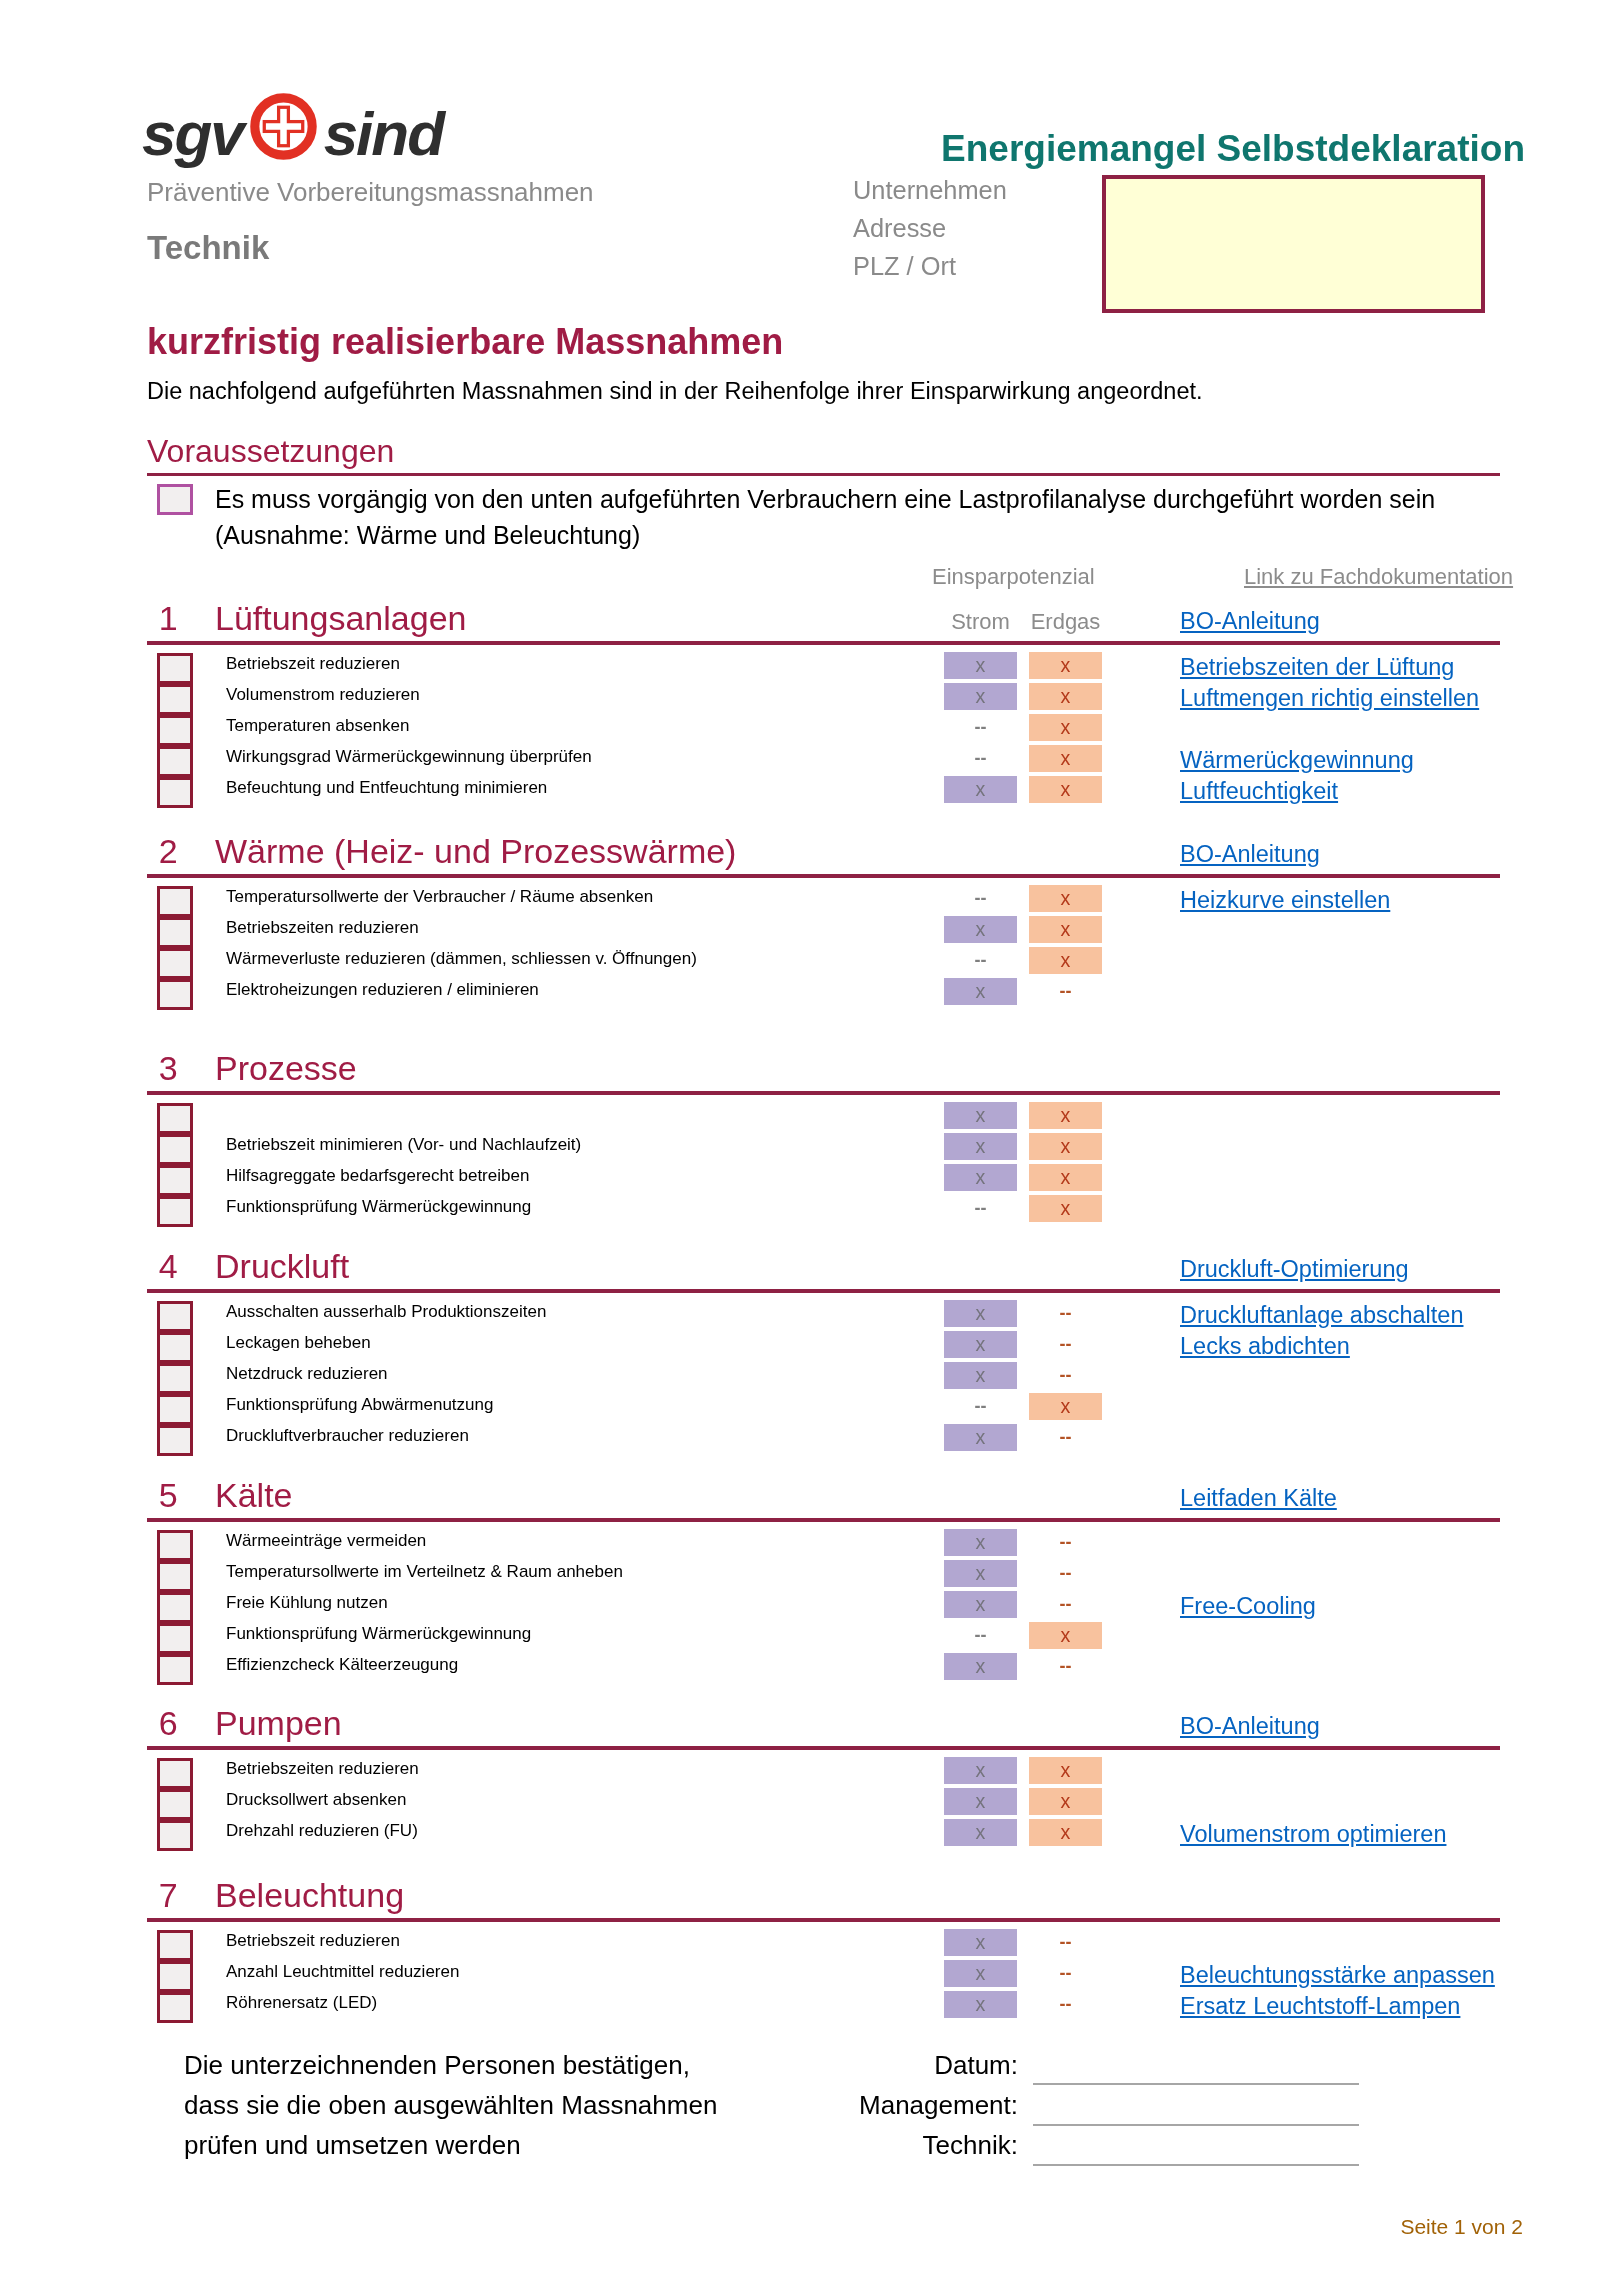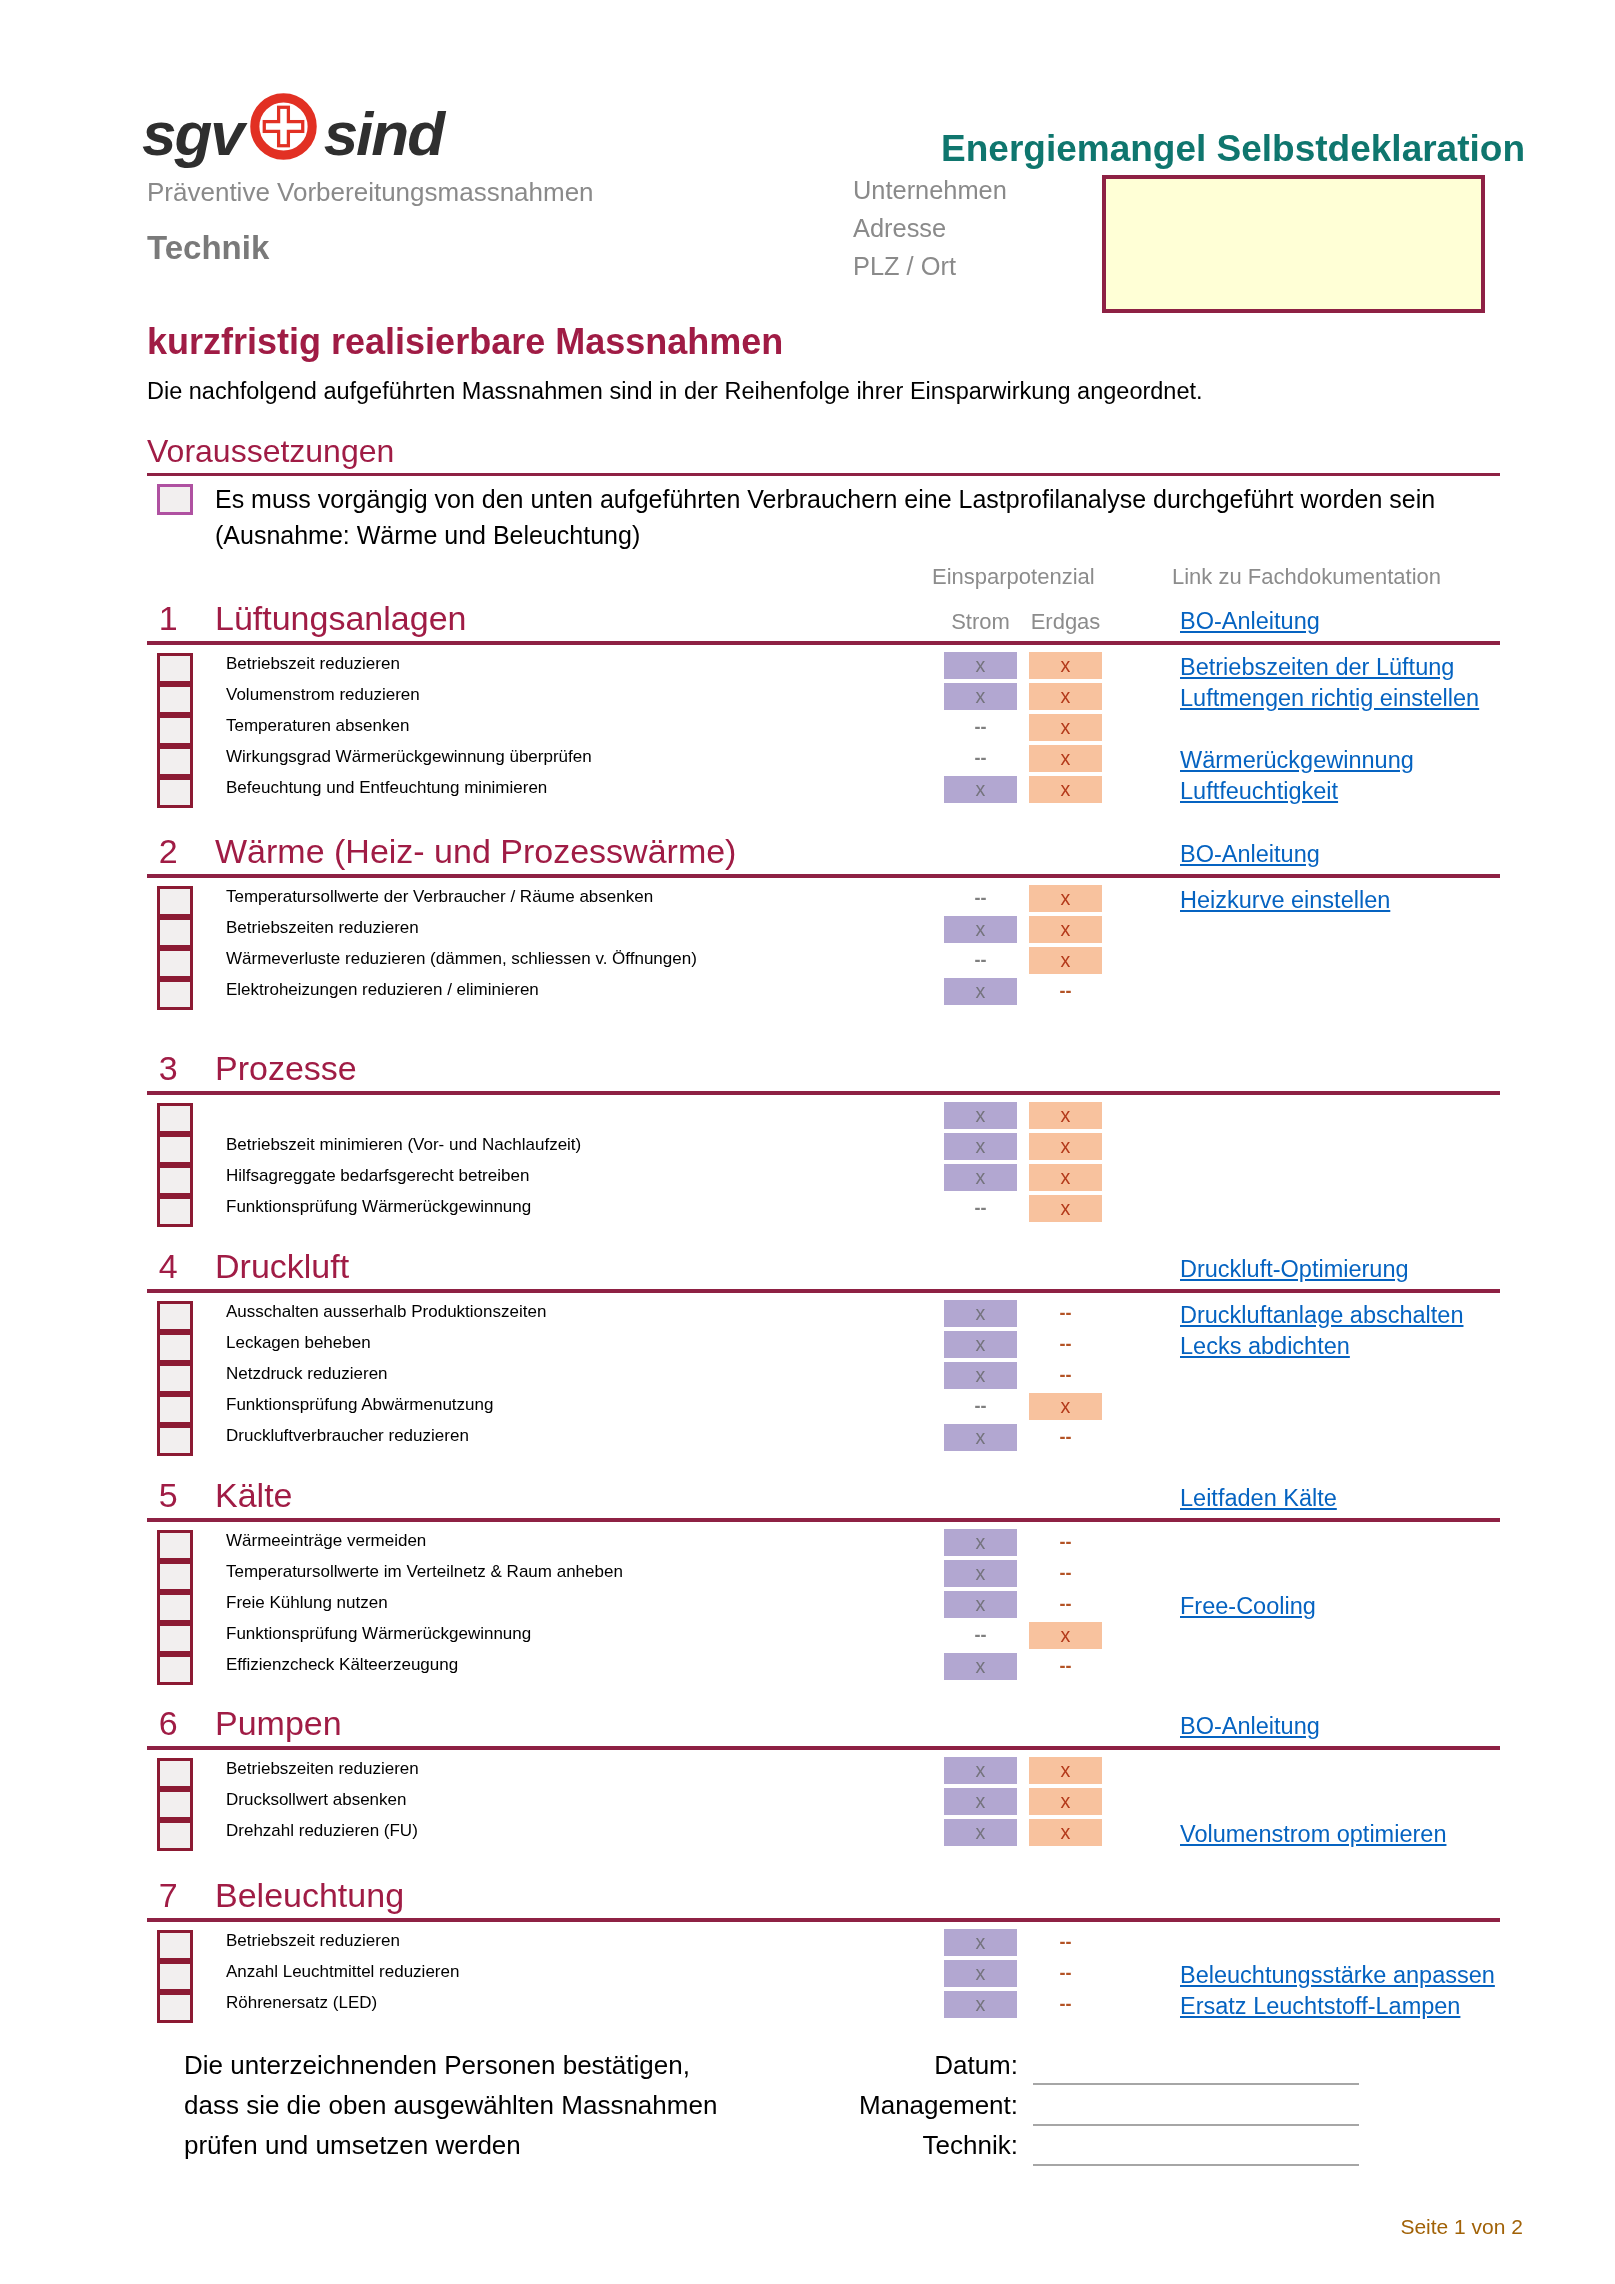--- a/index.html
+++ b/index.html
@@ -26,21 +26,21 @@
   .prereq-rows{padding-top:6.5px;}
   .prereq-row{position:relative;height:36px;}
   .prereq-note{position:relative;height:36px;}
   .prereq-note span{position:absolute;left:68px;top:2.6px;font-size:25px;}
   .prereq-row .pr-label{position:absolute;left:68px;top:2.6px;font-size:25px;}
   .checkbox{position:absolute;left:9.8px;top:1.3px;width:30px;height:25px;background:#f2efef;border:3.3px solid #8c1a33;}
   .checkbox.pink{border-color:#af51a1;}
 
   
   .caps-potential{left:932px;top:564px;font-size:22px;color:#8c8c8c;}
-  .caps-doc{left:1172px;top:564px;font-size:22px;color:#8c8c8c;}
+  .caps-doc{left:1244px;top:564px;font-size:22px;color:#8c8c8c;text-decoration:underline;}
 
   
   .section{position:absolute;left:147px;width:1353px;}
   .sec-head{position:relative;height:51px;border-bottom:4.6px solid #8e2144;}
   .sec-num{position:absolute;left:11.7px;bottom:2.6px;font-size:34px;color:#a01c45;font-weight:500;}
   .sec-title{position:absolute;left:68px;bottom:2.6px;font-size:34px;color:#a01c45;font-weight:500;}
   .cap-strom{position:absolute;left:797px;width:73px;bottom:6.5px;text-align:center;font-size:22px;color:#8c8c8c;}
   .cap-erdgas{position:absolute;left:882px;width:73px;bottom:6.5px;text-align:center;font-size:22px;color:#8c8c8c;}
   .sec-link{position:absolute;left:1033px;bottom:6.5px;font-size:23.5px;}
   .rows{padding-top:6.5px;}

